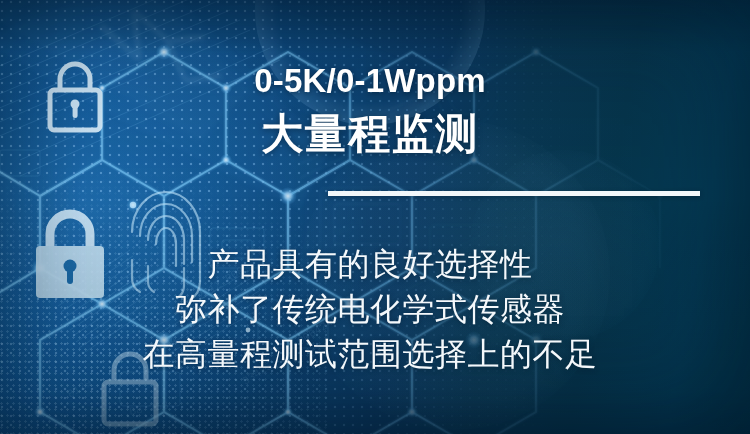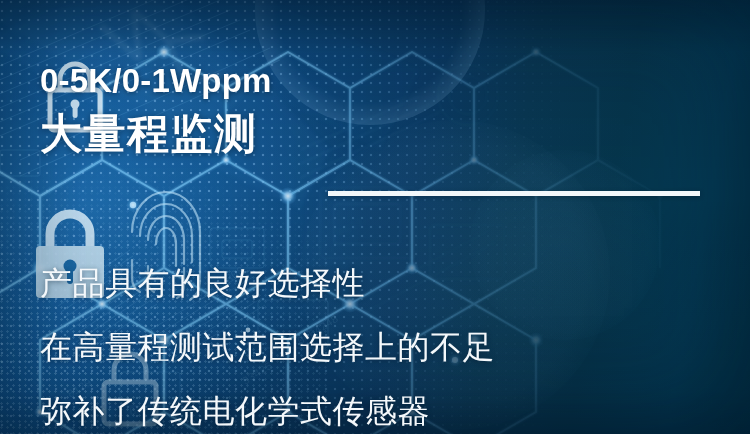--- a/index.html
+++ b/index.html
@@ -135,21 +135,21 @@
     box-shadow: inset 0 0 90px 18px rgba(2,22,40,0.42);
   }
 
   
   .content {
     position: absolute;
     right: 50px;
     top: 0;
     width: 660px;
     height: 352px;
-    text-align: left;
+    text-align: center;
   }
 
   .headline {
     position: absolute;
     right: 0;
     top: 61px;
     width: 100%;
     color: #ffffff;
     font-size: 33px;
     font-weight: bold;
@@ -186,21 +186,21 @@
     position: absolute;
     right: 0;
     top: 242px;
     width: 100%;
     color: #f4f8fb;
     font-size: 32px;
     line-height: 45px;
     letter-spacing: 0.5px;
     text-shadow: 0 1px 5px rgba(2,24,42,0.55);
   }
-  .body-lines div { white-space: nowrap; margin-top: 19px; }
+  .body-lines div { white-space: nowrap; }
 </style>
 </head>
 <body>
 
 <div id="banner">
 
   <div class="bg-base"></div>
 
   <svg class="pcb" viewBox="0 0 750 434" preserveAspectRatio="none">
     <defs>
@@ -444,18 +444,18 @@
   <div class="content">
 
     <div class="headline">0-5K/0-1Wppm</div>
 
     <div class="headline-cn">大量程监测</div>
 
     <div class="divider"></div>
 
     <div class="body-lines">
       <div>产品具有的良好选择性</div>
+      <div>弥补了传统电化学式传感器</div>
       <div>在高量程测试范围选择上的不足</div>
-      <div>弥补了传统电化学式传感器</div>
     </div>
 
   </div>
 </div>
 
 </body></html>

